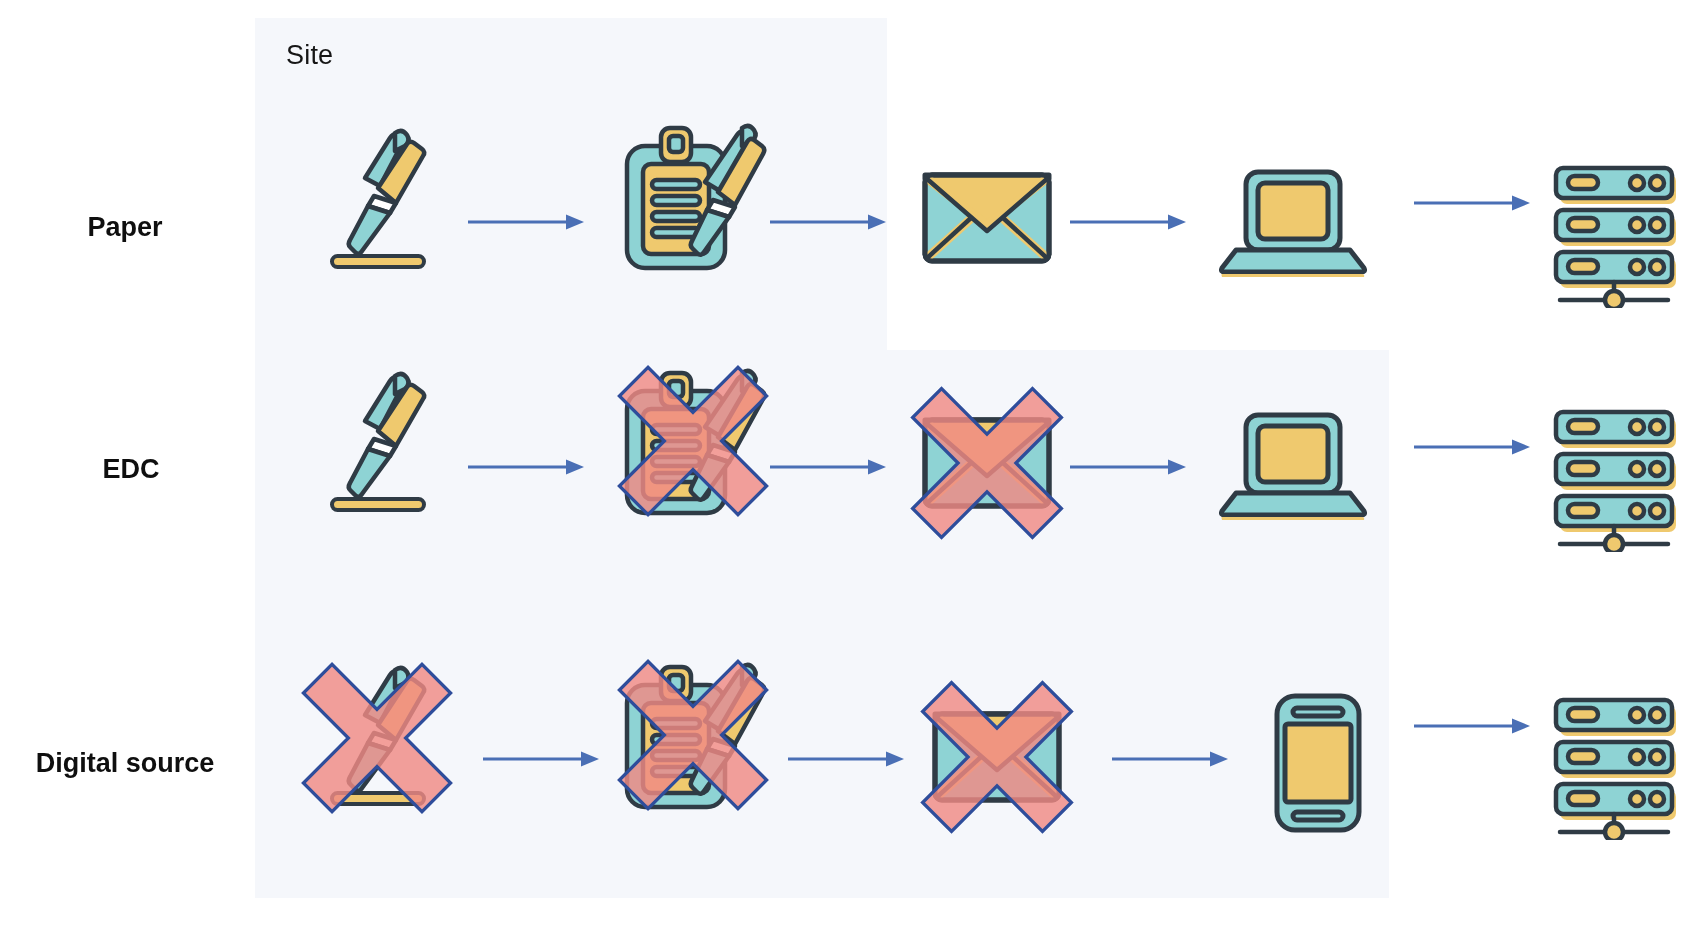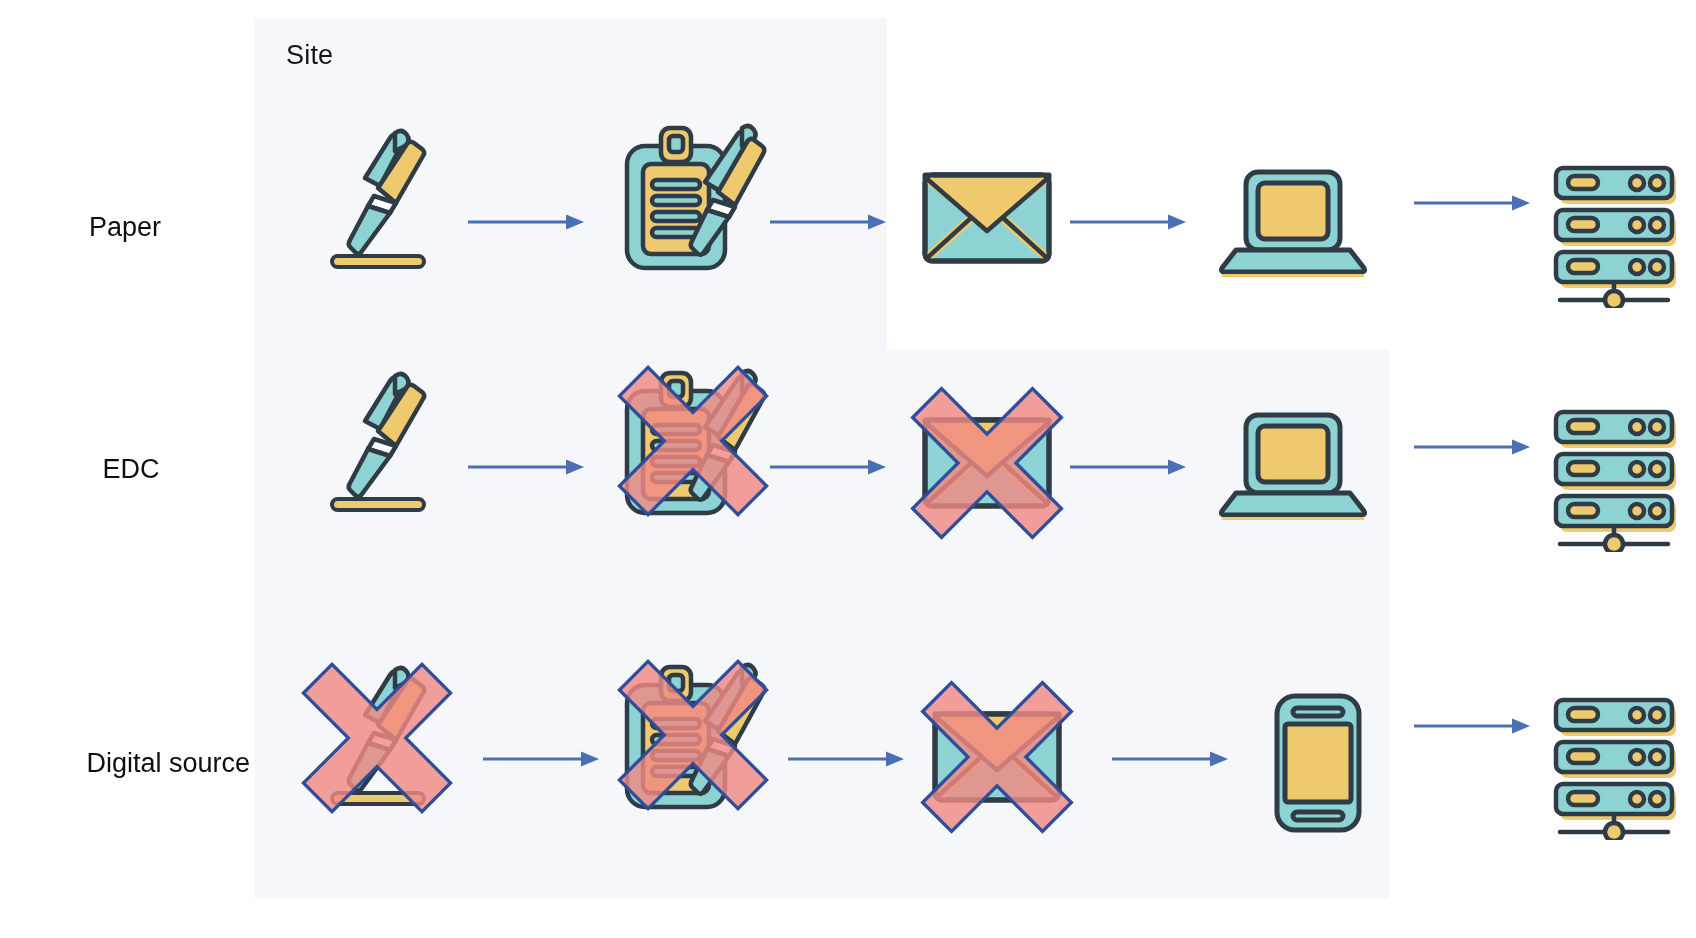--- a/index.html
+++ b/index.html
@@ -21,24 +21,25 @@
     position:absolute;left:286px;top:40px;
     font-size:27px;color:#161616;letter-spacing:.2px;
   }
 
   
   .row-label{
     position:absolute;
     font-size:27px;color:#0f0f0f;
     white-space:nowrap;
     text-align:center;
+    font-weight:bold;
   }
   #label-row-0{left:0px;top:212px;width:250px;}
   #label-row-1{left:6px;top:454px;width:250px;}
-  #label-row-2{left:0px;top:748px;width:250px;text-align:right;}
+  #label-row-2{left:0px;top:748px;width:250px;}
 
   
   .arrow{position:absolute;height:24px;}
   .arrow svg{display:block;}
 
   
   .icon-cell{position:absolute;}
   .icon-cell svg{display:block;overflow:visible;}
 
   

